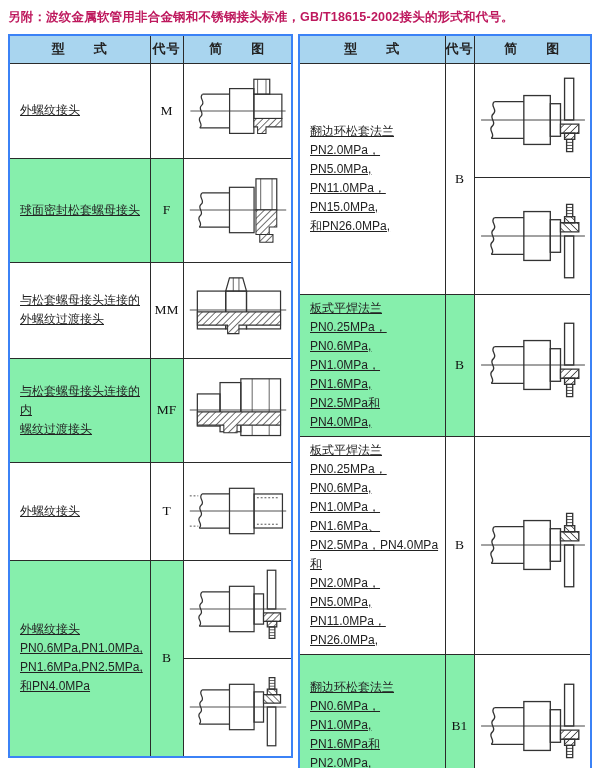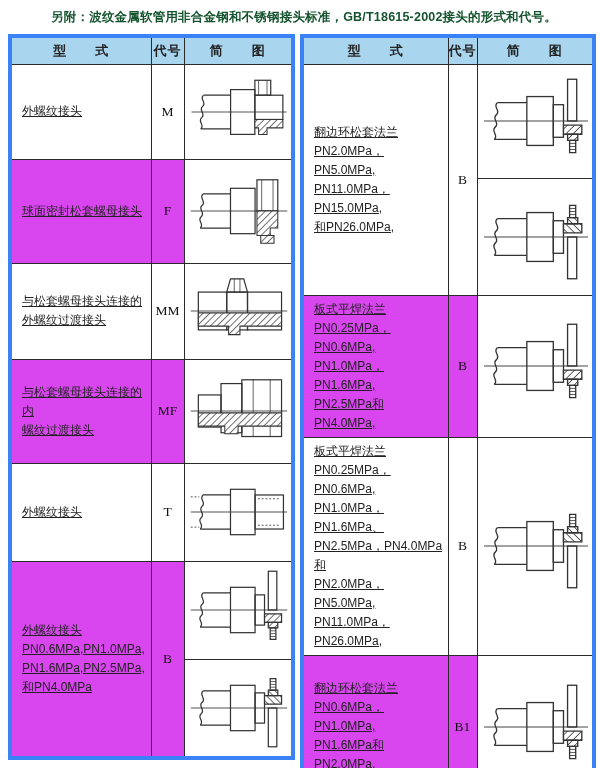--- a/index.html
+++ b/index.html
@@ -1,28 +1,28 @@
 <!DOCTYPE html>
 <html><head>
 <meta charset="utf-8">
 <style>
   * { margin:0; padding:0; box-sizing:border-box; }
   body { background:#fff; font-family:"Liberation Sans", sans-serif; }
   .page { position:relative; width:600px; height:768px; background:#fff; overflow:hidden; }
-  .title { padding:9px 0 8px 8px; font-size:12.5px; font-weight:bold; color:#14532d; letter-spacing:0.2px; white-space:nowrap;text-align:center; }
+  .title { padding:9px 0 8px 8px; font-size:12.5px; font-weight:bold; color:#be185d; letter-spacing:0.2px; white-space:nowrap; }
   .tables { display:flex; gap:5px; padding:0 8px; align-items:flex-start; }
-  table.conn { border-collapse:collapse; table-layout:fixed; border:4px solid #3b82f6; background:#fff; }
+  table.conn { border-collapse:collapse; table-layout:fixed; border:2px solid #3b82f6; background:#fff; }
   table.left-t { width:285px; }
   table.right-t { width:294px; }
   table.conn td, table.conn th { border:1px solid #2a2a2a; overflow:hidden; }
   th.hdr { background:#a9d5ef; font-size:13px; font-weight:bold; color:#222; text-align:center; height:28px; letter-spacing:1px; }
   td.type { font-size:12px; color:#222; text-align:left; vertical-align:middle; padding:4px 4px 4px 10px; line-height:19px; white-space:pre-line;text-decoration:underline; }
   td.code { font-family:"Liberation Serif", serif; font-size:13.5px; color:#111; text-align:center; vertical-align:middle; }
   td.diag { text-align:center; vertical-align:middle; background:#fff; padding:2px; }
-  .hl { background:#d946ef; }
+  .hl { background:#86efac; }
   svg.dg { display:block; margin:0 auto; }
 </style>
 </head>
 <body>
 
 <svg width="0" height="0" style="position:absolute" aria-hidden="true">
   <defs>
     <pattern id="hatch" patternUnits="userSpaceOnUse" width="5" height="5" patternTransform="rotate(45)">
       <rect width="5" height="5" fill="#ffffff"></rect>
       <line x1="0" y1="0" x2="0" y2="5" stroke="#444" stroke-width="1.6"></line>

